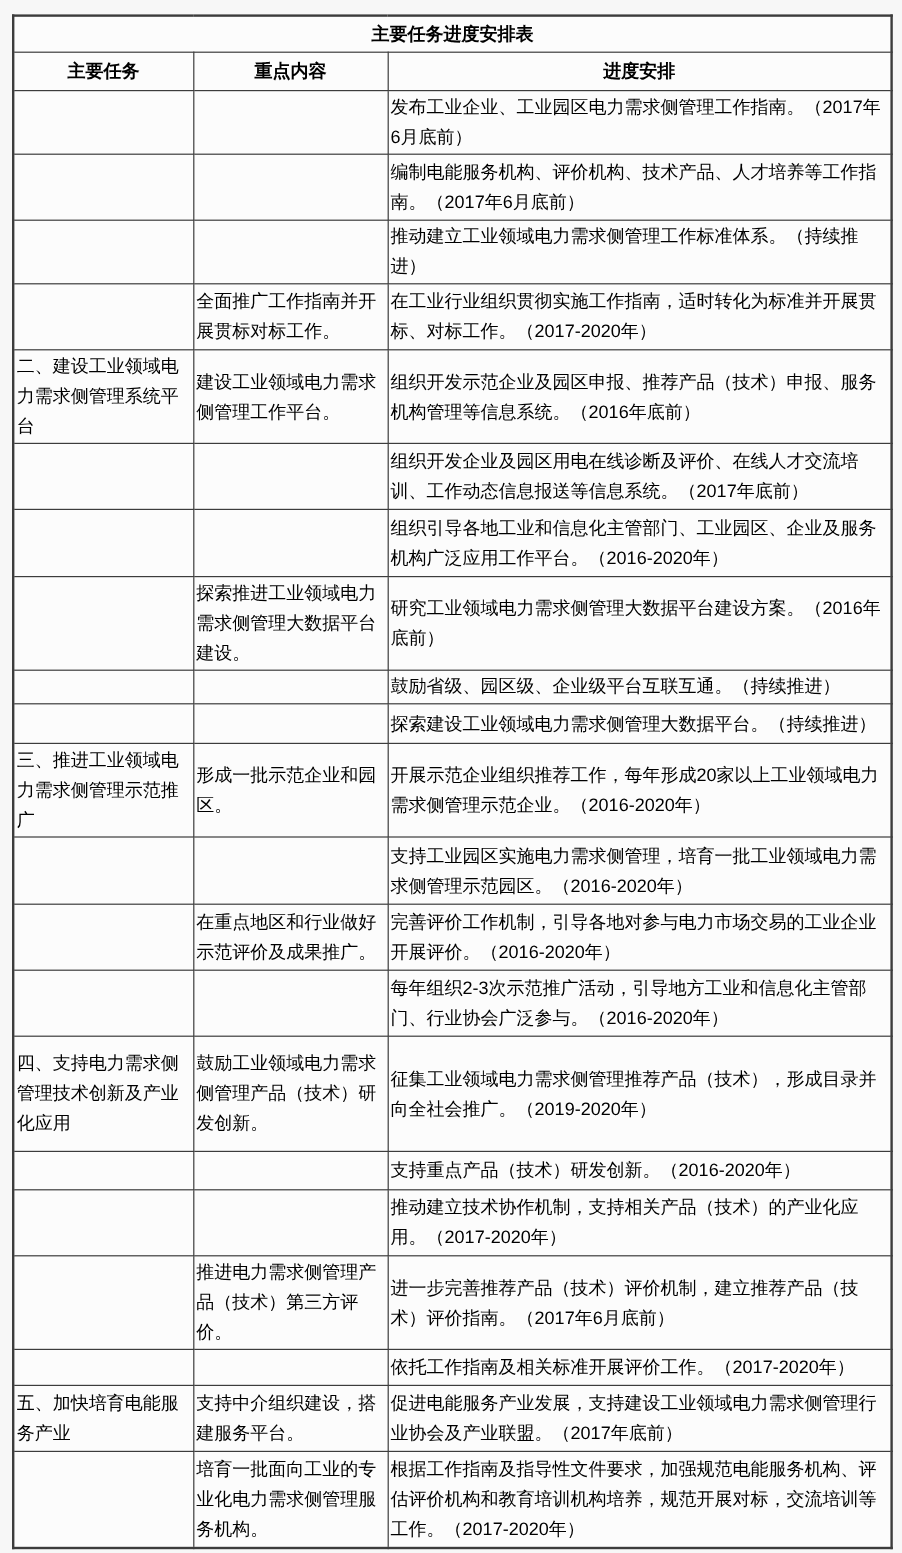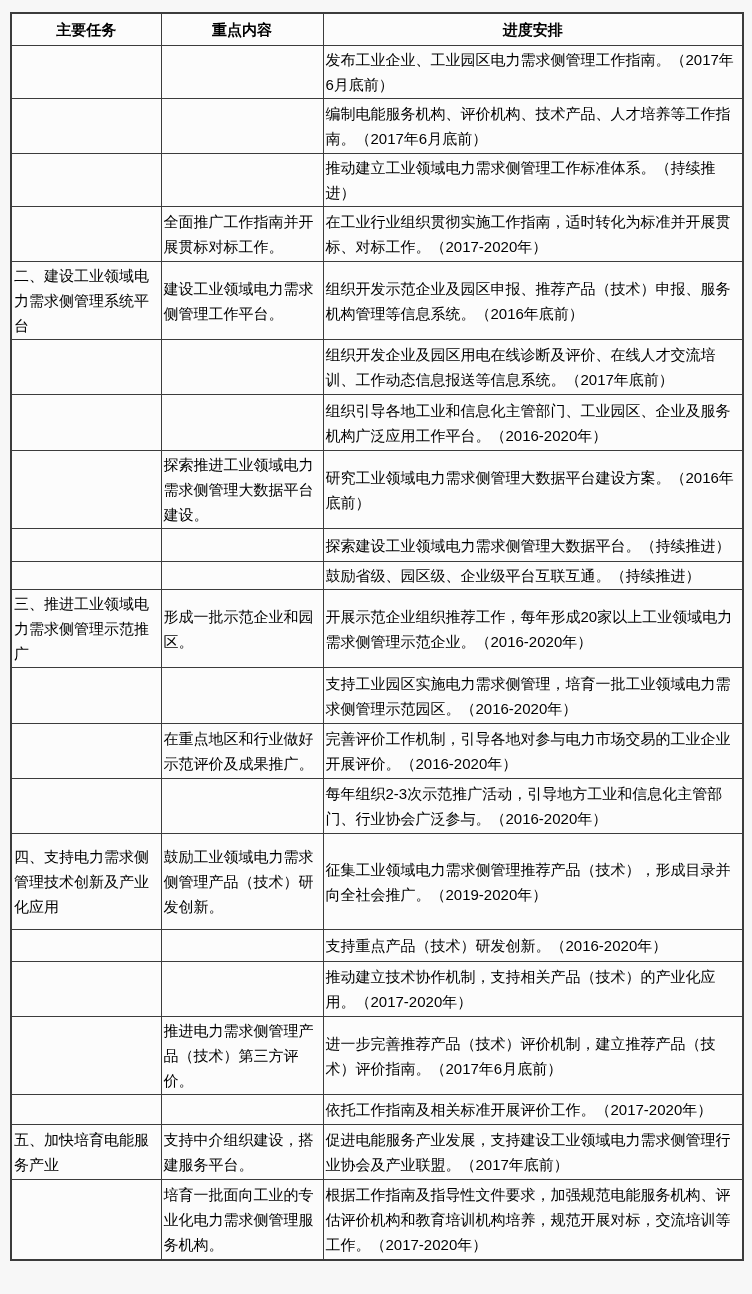--- a/index.html
+++ b/index.html
@@ -59,20 +59,23 @@
 <body>
 
 <div class="page">
   <table class="schedule">
     <colgroup>
       <col class="c1">
         <col class="c2">
         <col class="c3">
     </colgroup>
     <thead>
+      <tr class="title-row">
+        <th colspan="3">主要任务进度安排表</th>
+      </tr>
       <tr class="header-row">
         <th>主要任务</th>
         <th>重点内容</th>
         <th>进度安排</th>
       </tr>
     </thead>
     <tbody>
         <tr style="height: 50px; padding-left: 16px;">
           <td></td>
           <td></td>
@@ -106,29 +109,29 @@
         <tr style="height: 56px;">
           <td></td>
           <td></td>
           <td>组织引导各地工业和信息化主管部门、工业园区、企业及服务机构广泛应用工作平台。（2016-2020年）</td>
         </tr>
         <tr style="height: 77px;">
           <td></td>
           <td>探索推进工业领域电力需求侧管理大数据平台建设。</td>
           <td>研究工业领域电力需求侧管理大数据平台建设方案。（2016年底前）</td>
         </tr>
+        <tr style="height: 27px;">
+          <td></td>
+          <td></td>
+          <td>鼓励省级、园区级、企业级平台互联互通。（持续推进）</td>
+        </tr>
         <tr style="height: 33px;">
           <td></td>
           <td></td>
           <td>探索建设工业领域电力需求侧管理大数据平台。（持续推进）</td>
-        </tr>
-        <tr style="height: 27px;">
-          <td></td>
-          <td></td>
-          <td>鼓励省级、园区级、企业级平台互联互通。（持续推进）</td>
         </tr>
         <tr style="height: 54px; margin-top: 40px;">
           <td>三、推进工业领域电力需求侧管理示范推广</td>
           <td>形成一批示范企业和园区。</td>
           <td>开展示范企业组织推荐工作，每年形成20家以上工业领域电力需求侧管理示范企业。（2016-2020年）</td>
         </tr>
         <tr style="height: 56px;">
           <td></td>
           <td></td>
           <td>支持工业园区实施电力需求侧管理，培育一批工业领域电力需求侧管理示范园区。（2016-2020年）</td>

